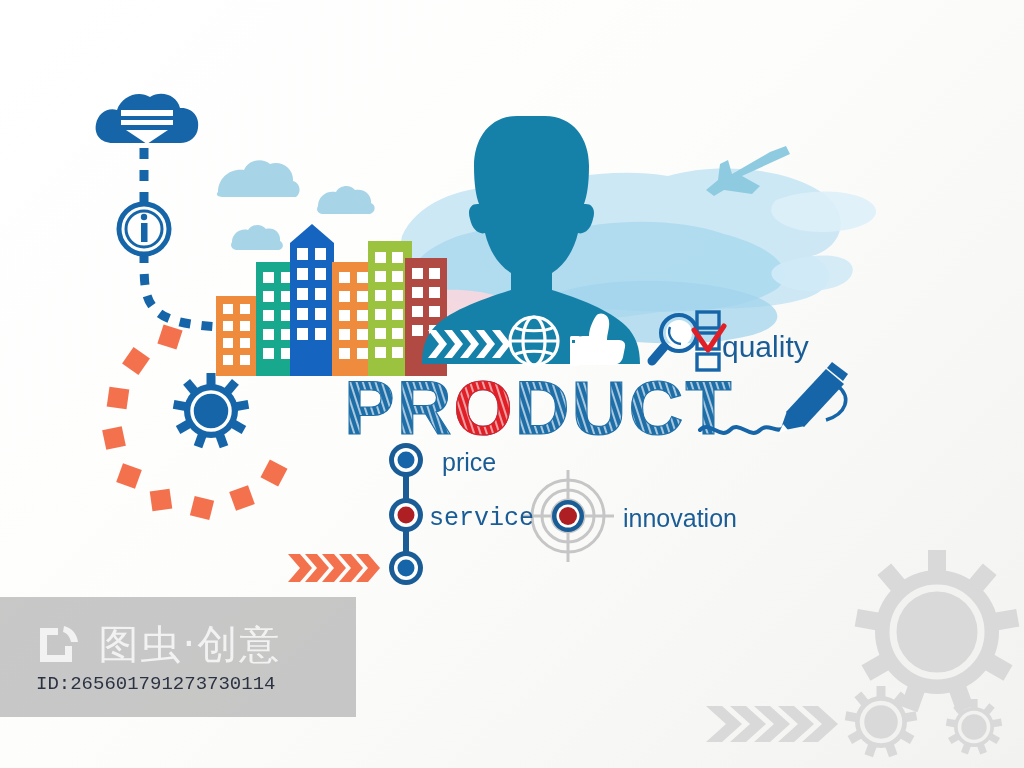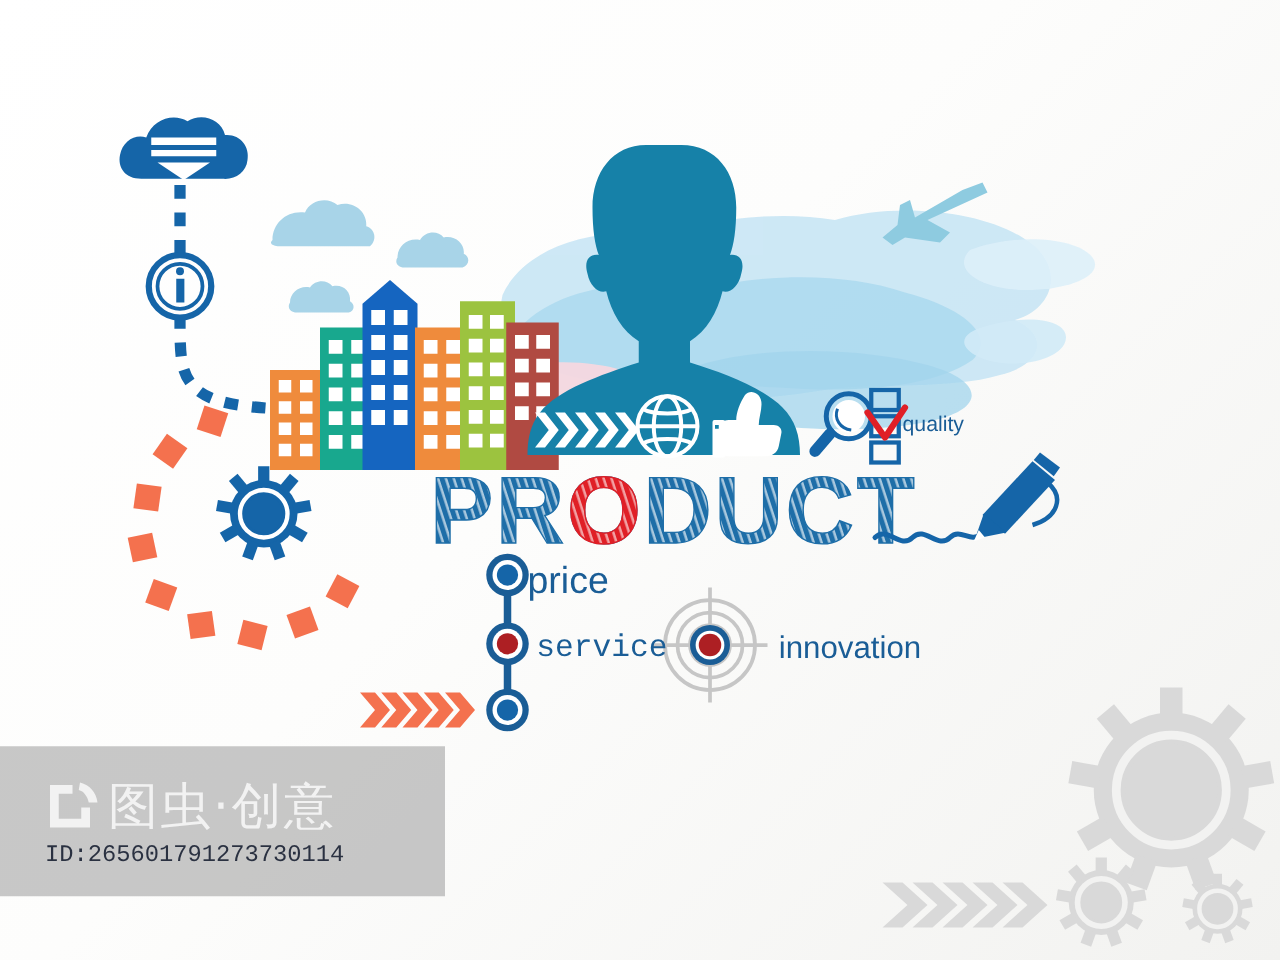--- a/index.html
+++ b/index.html
@@ -15,39 +15,40 @@
     background:linear-gradient(135deg,#ffffff 0%,#fdfdfc 45%,#f2f2f0 100%);
   }
   svg.layer{position:absolute;left:0;top:0;width:1024px;height:768px;}
 
   .lbl{
     position:absolute;
     color:#1a5d96;
     font-family:"Liberation Sans", sans-serif;
     white-space:nowrap;
   }
-  #lbl-quality{left:722px;top:330px;font-size:17px;}
-  #lbl-price{left:422px;top:448px;font-size:30px;}
+  #lbl-quality{left:722px;top:330px;font-size:30px;}
+  #lbl-price{left:442px;top:448px;font-size:25px;}
   #lbl-service{left:429px;top:504px;font-size:25px;font-family:Liberation Mono, monospace;}
   #lbl-innovation{left:429px;top:553px;font-size:25px;}
   #lbl-efficiency{left:623px;top:504px;font-size:25px;}
 
   
   #watermark{
     position:absolute;left:0;top:597px;width:356px;height:120px;
     background:rgba(160,160,160,0.58);
   }
   #wm-inner{position:absolute;left:36px;top:20px;}
   #wm-logo{
     display:inline-block;vertical-align:middle;
     width:46px;height:46px;position:relative;
   }
   #wm-cn{
     display:inline-block;vertical-align:middle;
     color:#f2f2f2;font-size:40px;letter-spacing:2px;
+    margin-left:12px;
     font-family:"DejaVu Sans", sans-serif;
   }
   #wm-id{
     position:absolute;left:36px;top:76px;
     color:#0f172a;font-size:19px;opacity:.85;
     font-family:Liberation Mono, monospace;
     text-align:right;
   }
 </style>
 </head>

